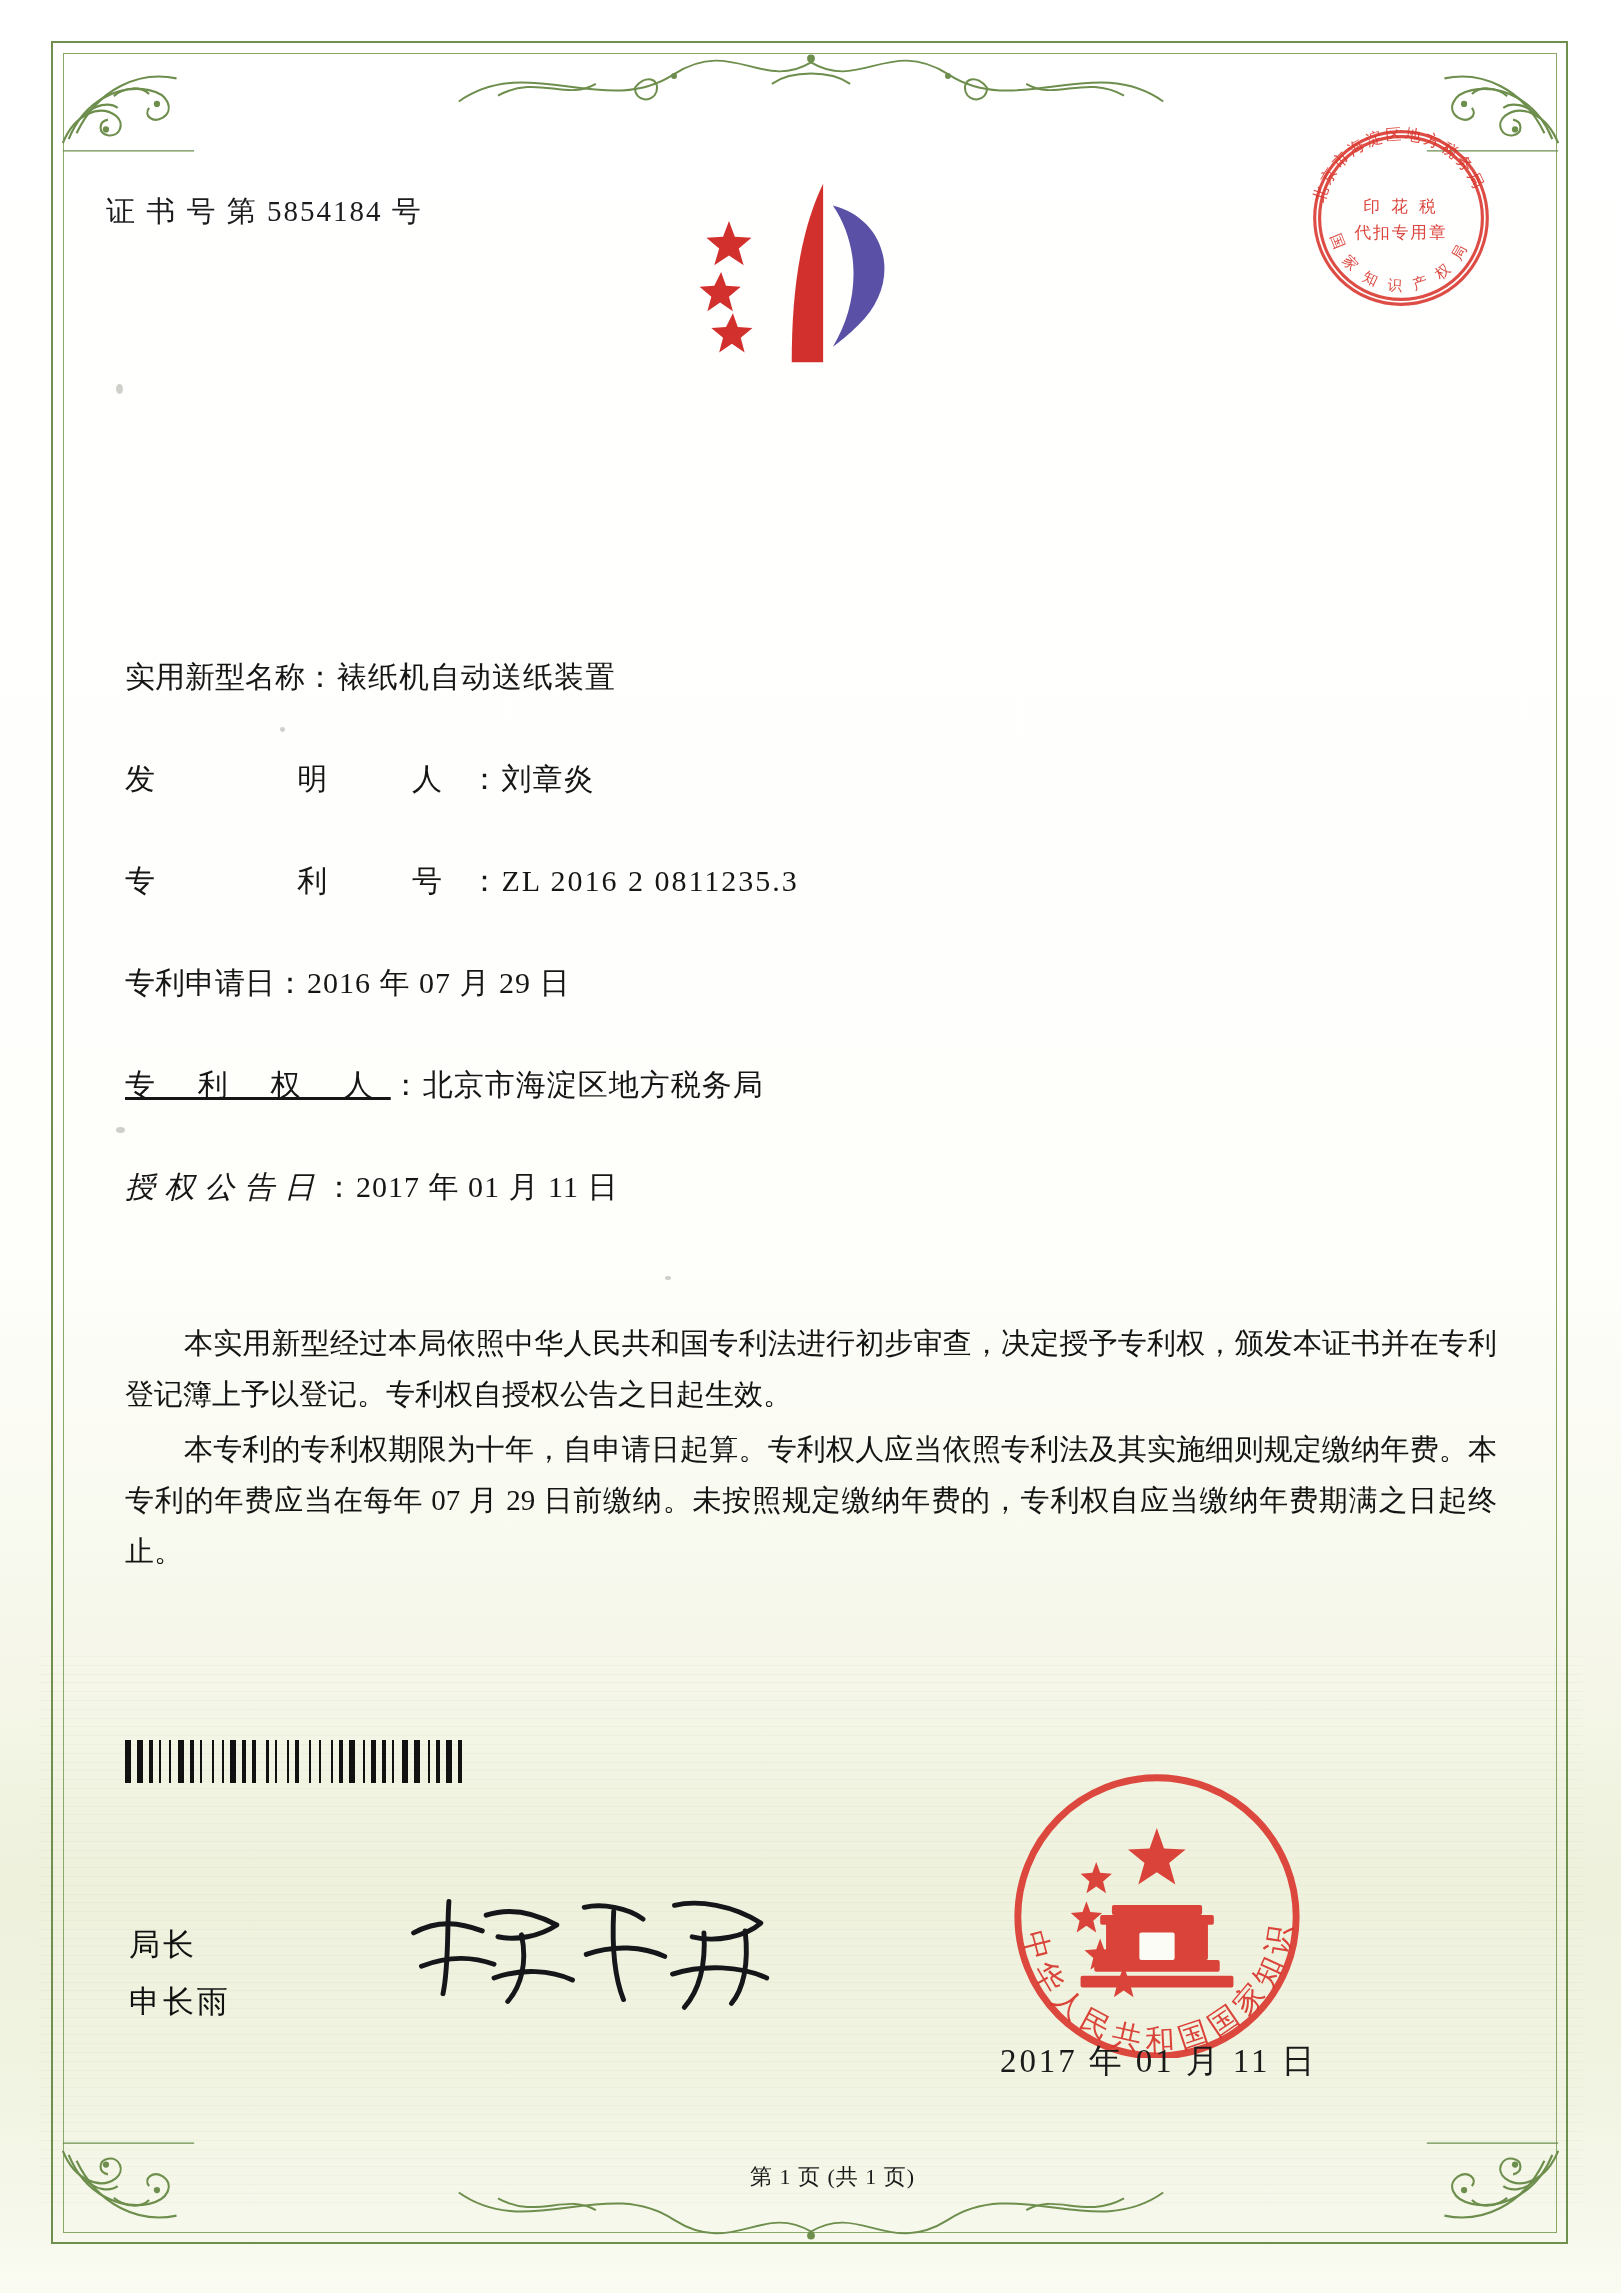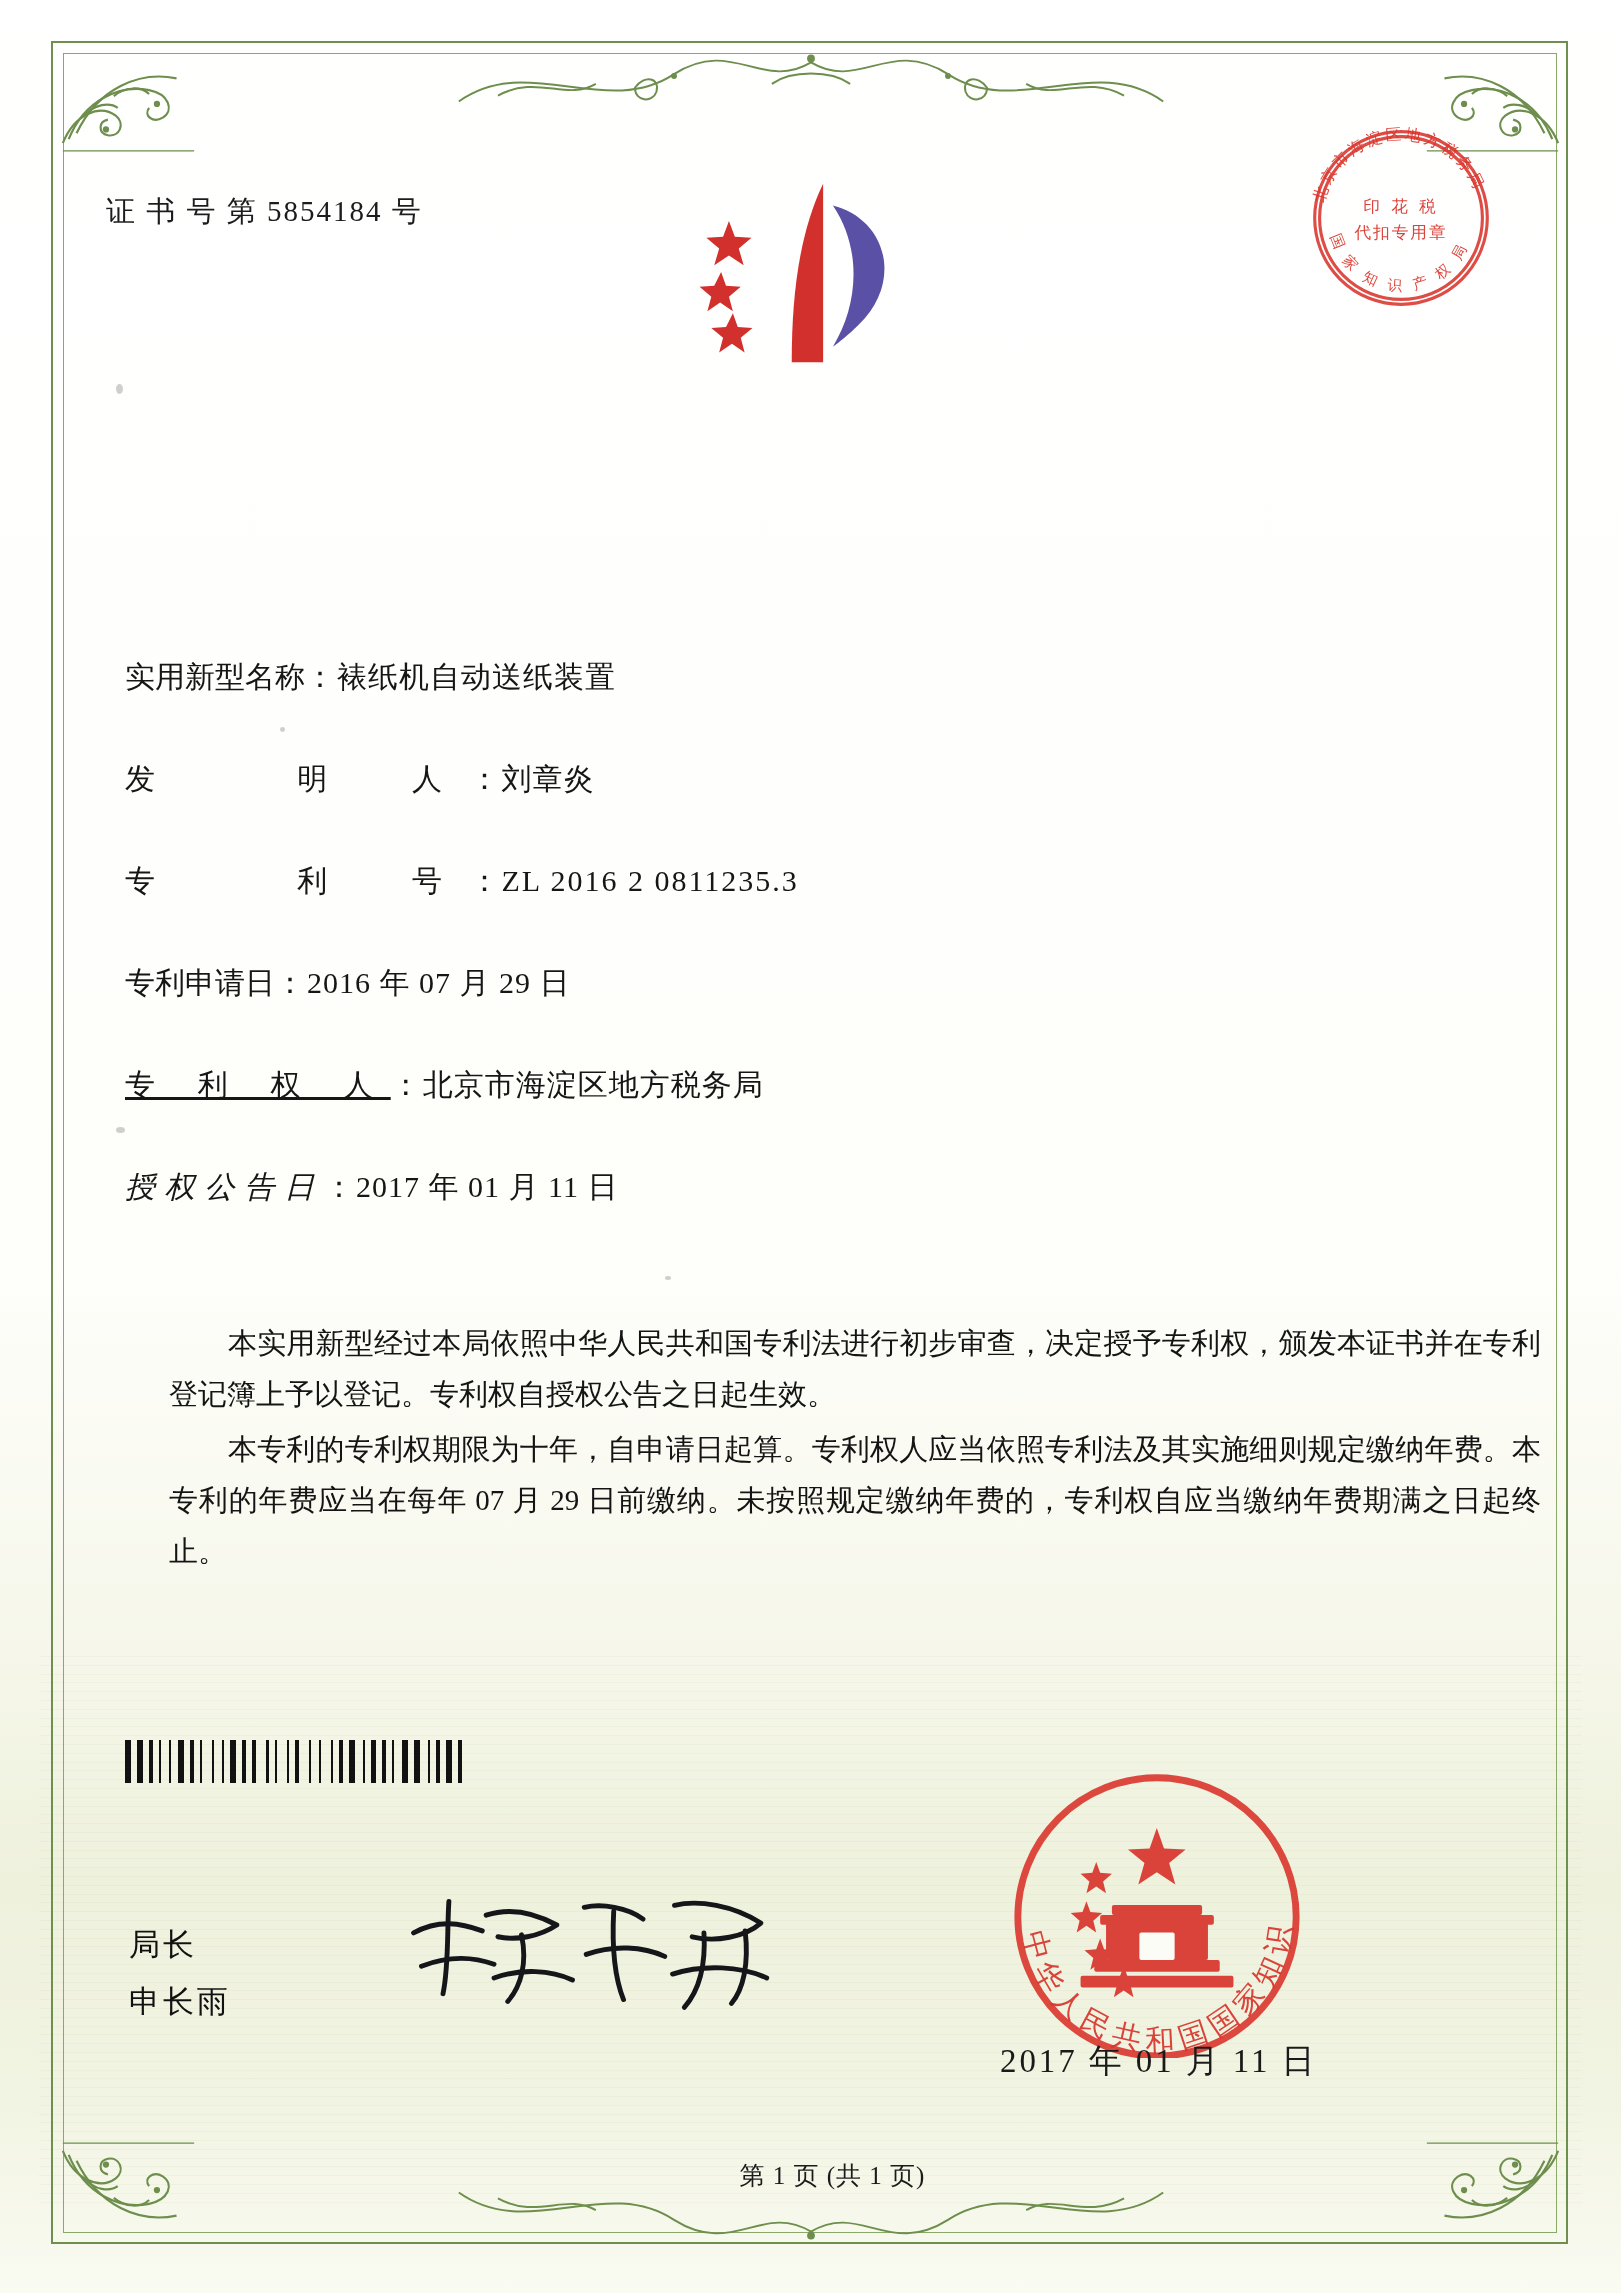--- a/index.html
+++ b/index.html
@@ -160,21 +160,20 @@
   
   .body-text {
     position: absolute;
     left: 125px;
     top: 1318px;
     width: 1372px;
     font-size: 29px;
     line-height: 51px;
     color: #141414;
     text-align: justify;
-    margin-left: 44px;
   }
   .body-text p {
     margin: 0 0 3.9px 0;
     text-indent: 59px;
   }
 
   
   .barcode {
     position: absolute;
     left: 125px; top: 1740px;
@@ -217,21 +216,21 @@
     font-size: 33px;
     letter-spacing: 2.9px;
     color: #1a1a1a;
   }
 
   .page-footer {
     position: absolute;
     left: 0; right: 0;
     bottom: 102px;
     text-align: center;
-    font-size: 25px;
+    font-size: 22px;
     color: #1a1a1a;
     letter-spacing: 1px;
     margin-left: 44px;
   }
 
   
   .speck {
     position: absolute;
     background: rgba(120,120,110,0.35);
     border-radius: 50%;

